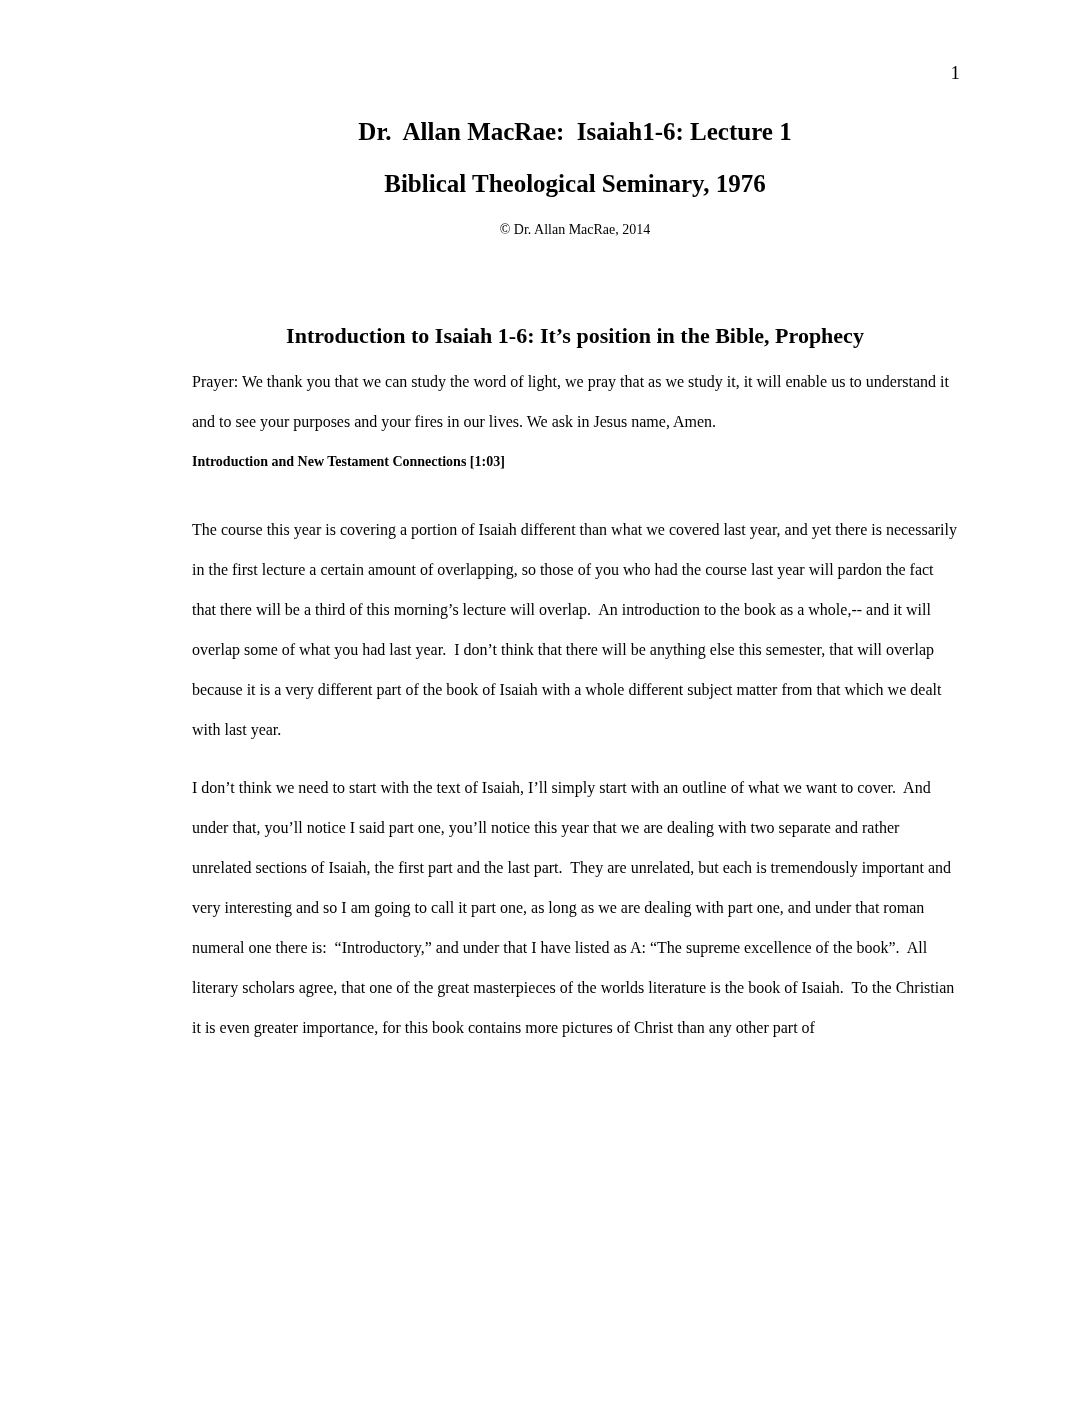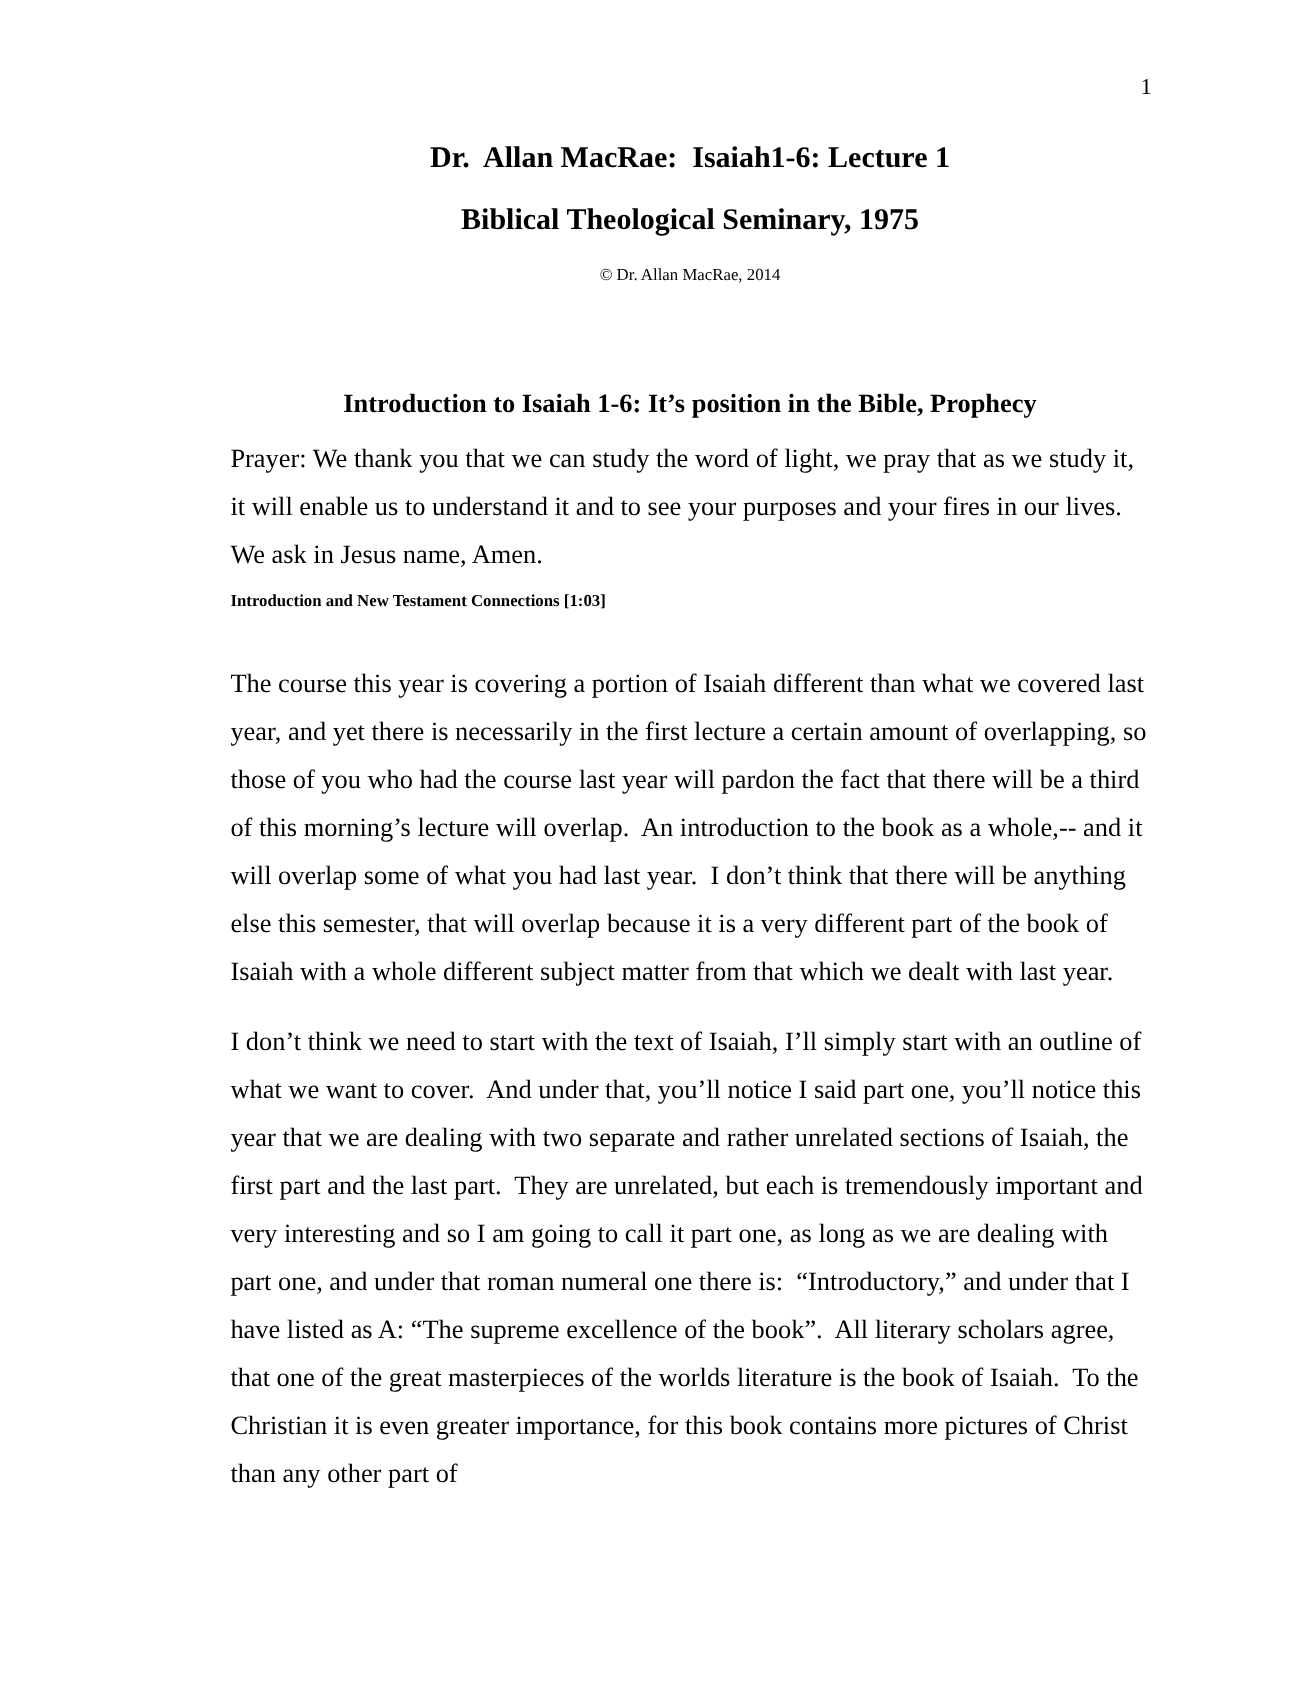--- a/index.html
+++ b/index.html
@@ -41,21 +41,21 @@
   }
   .section-heading {
     font-size: 22px;
     font-weight: bold;
     text-align: center;
     margin: 78px 0 6px 0;
     line-height: 40px;
     white-space: pre-wrap;
   }
   .body-par {
-    font-size: 22px;
+    font-size: 16px;
     line-height: 40px;
     margin: 0;
     white-space: pre-wrap;
     text-align: left;
   }
   .body-par.par-gap {
     margin-bottom: 18px;
     margin-top: 28px;
   }
   .subheading {
@@ -70,21 +70,21 @@
 </head>
 <body>
 
 <div class="page">
   <div class="page-number">1</div>
 
   <div class="content">
 
     <div class="title-block">
       <div class="doc-title">Dr.  Allan MacRae:  Isaiah1-6: Lecture 1</div>
-      <div class="doc-title">Biblical Theological Seminary, 1975</div>
+      <div class="doc-title">Biblical Theological Seminary, 1976</div>
       <div class="copyright">© Dr. Allan MacRae, 2014</div>
     </div>
 
     <div class="section-heading">Introduction to Isaiah 1-6: It’s position in the Bible, Prophecy</div>
 
     <p class="body-par">Prayer: We thank you that we can study the word of light, we pray that as we study it, it will enable us to understand it and to see your purposes and your fires in our lives. We ask in Jesus name, Amen.</p>
 
     <div class="subheading">Introduction and New Testament Connections [1:03]</div>
 
     <p class="body-par par-gap">The course this year is covering a portion of Isaiah different than what we covered last year, and yet there is necessarily in the first lecture a certain amount of overlapping, so those of you who had the course last year will pardon the fact that there will be a third of this morning’s lecture will overlap.  An introduction to the book as a whole,-- and it will overlap some of what you had last year.  I don’t think that there will be anything else this semester, that will overlap because it is a very different part of the book of Isaiah with a whole different subject matter from that which we dealt with last year.</p>

